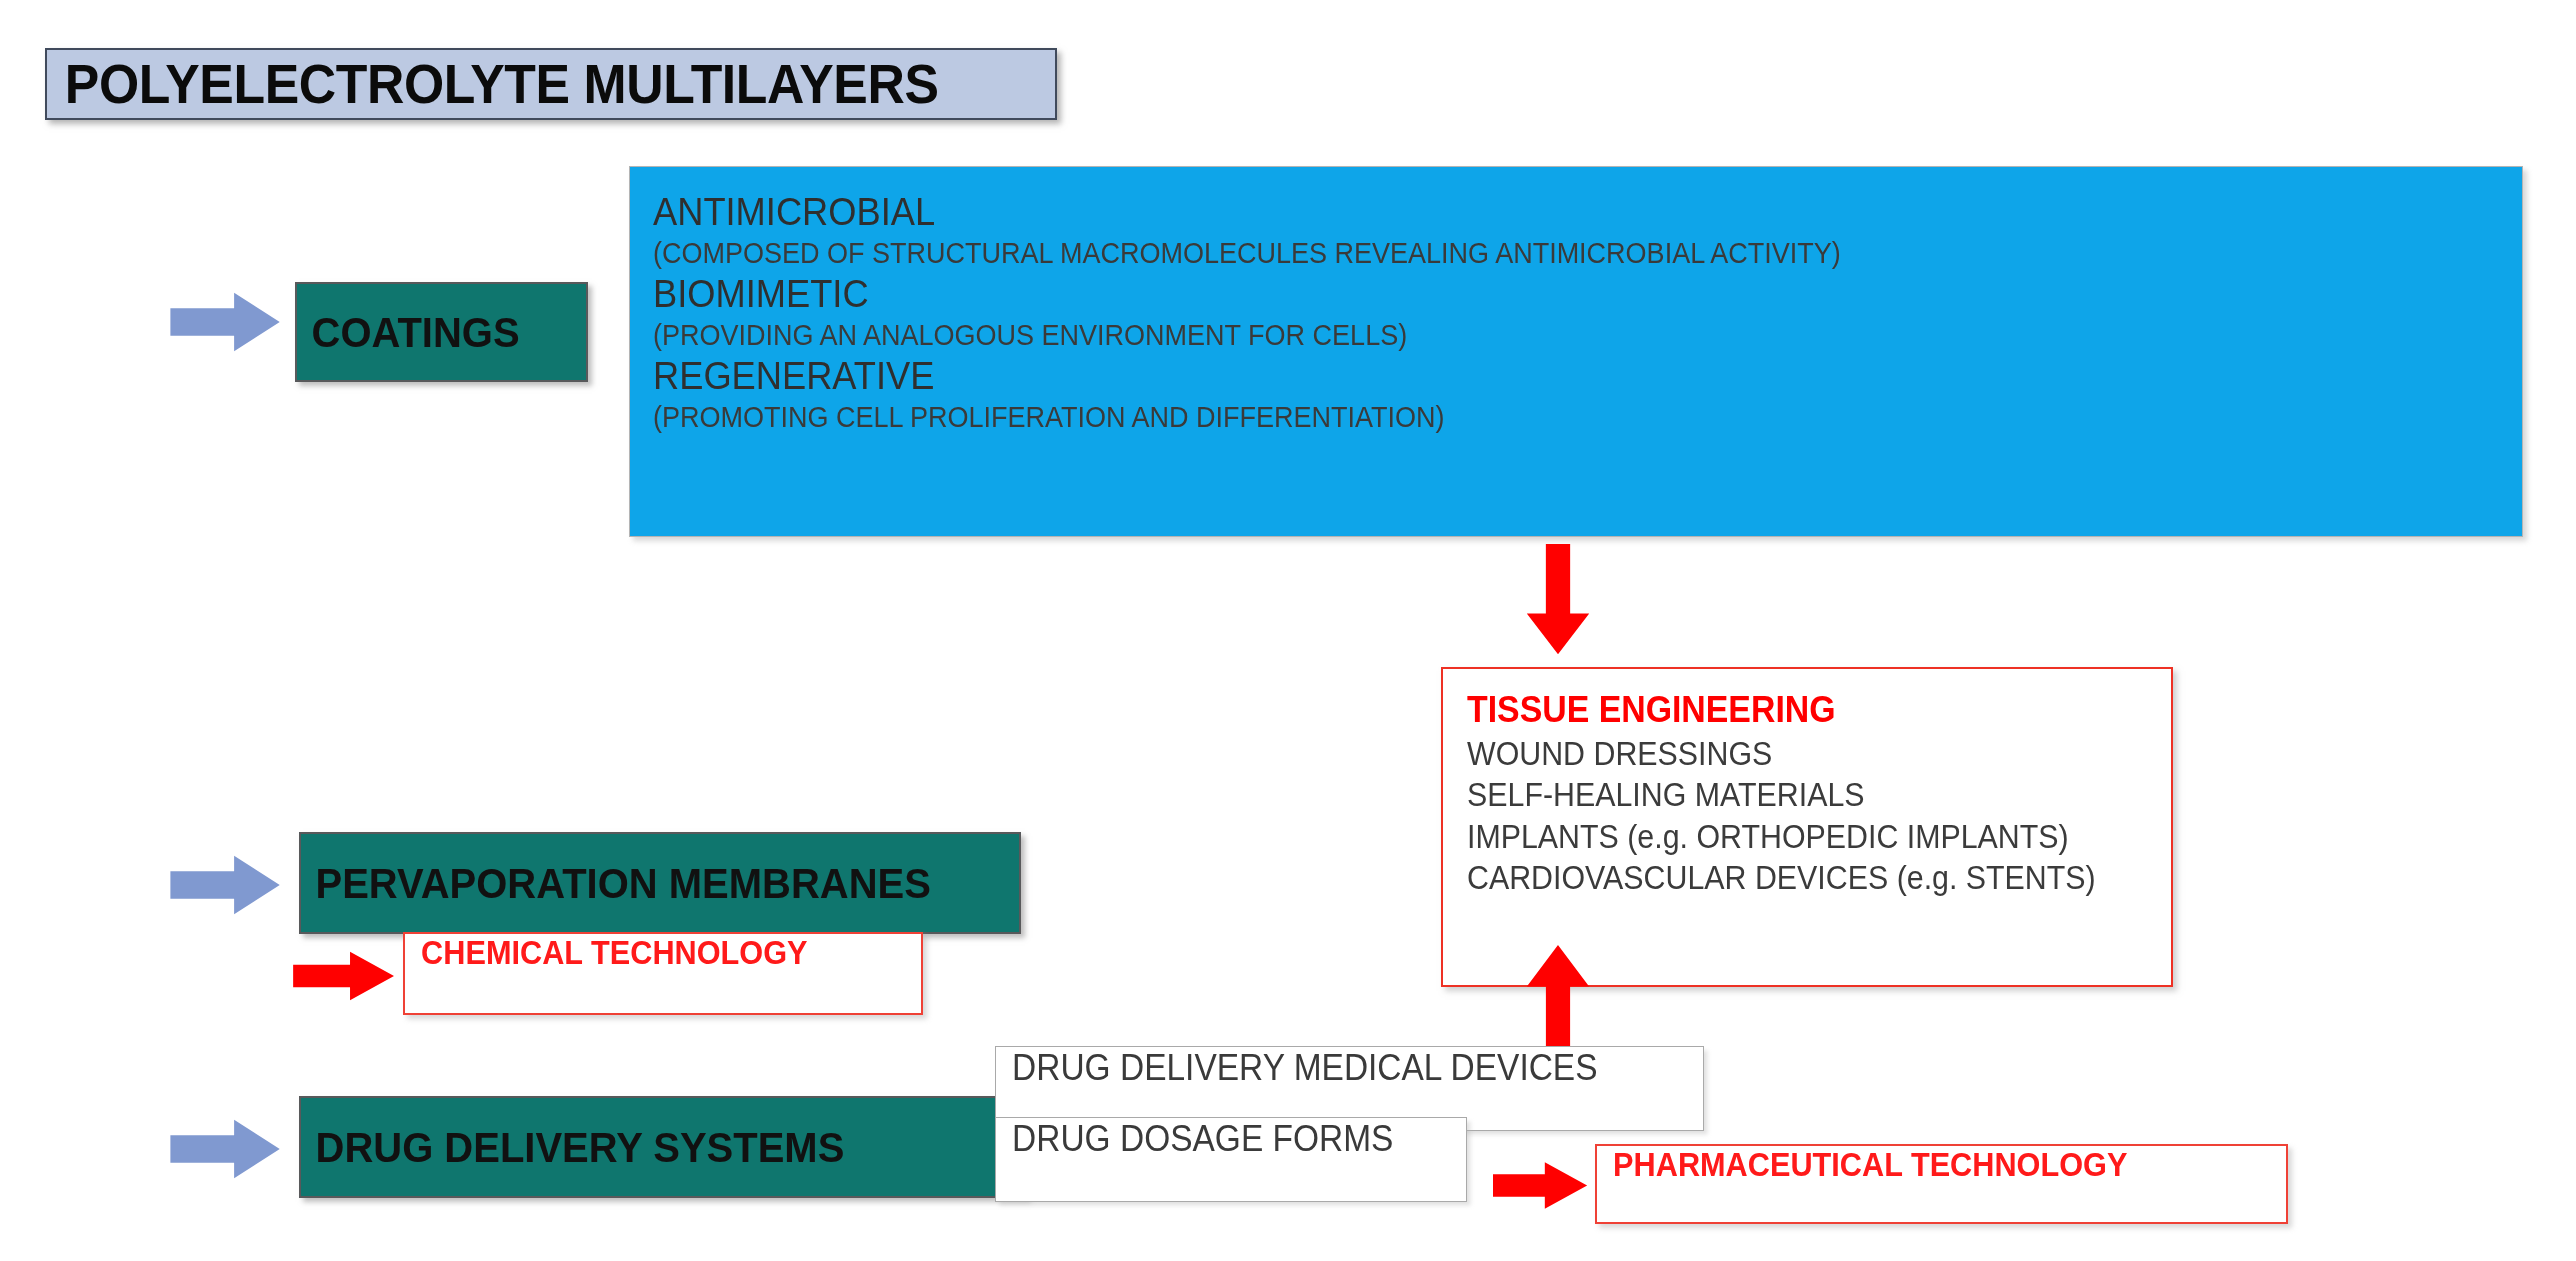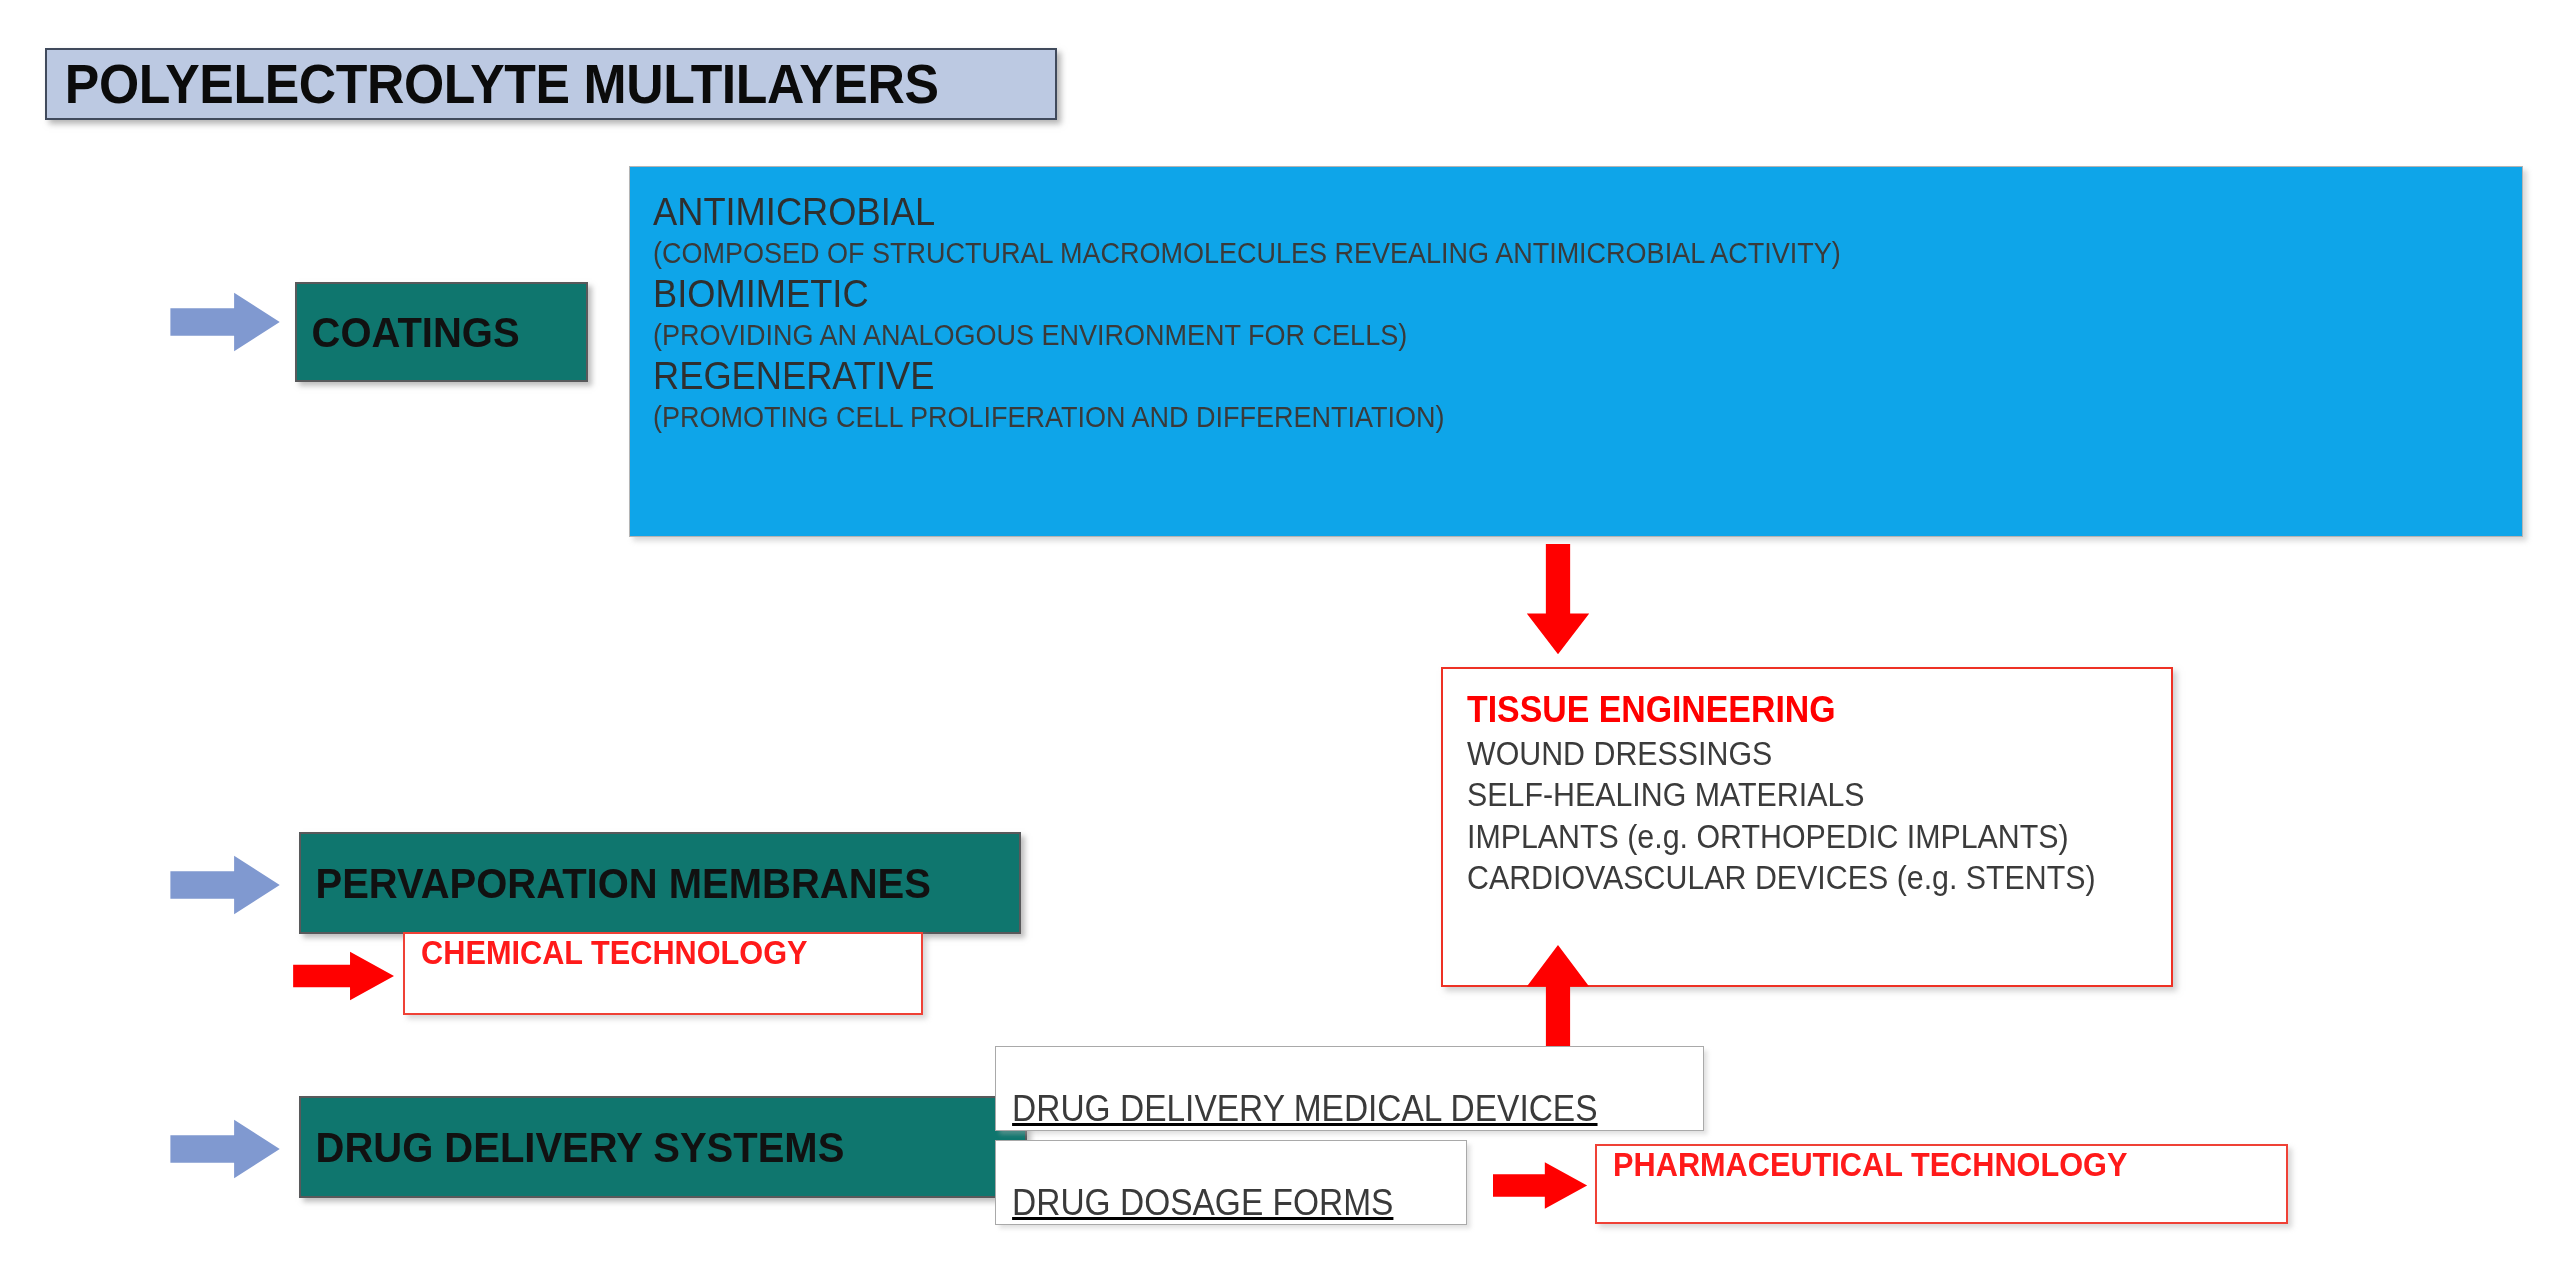--- a/index.html
+++ b/index.html
@@ -156,34 +156,33 @@
   #chemtech-box { left: 403px; top: 932px; width: 520px; height: 83px; }
   #pharmtech-box { left: 1595px; top: 1144px; width: 693px; height: 80px; }
 
   
   .white-box {
     position: absolute;
     background: #ffffff;
     border: 1.7px solid #a9a9a9;
     box-shadow: 3.5px 3.5px 4.3px rgba(180,180,180,0.4);
     display: flex;
-    align-items: flex-end;
-    box-sizing: border-box;
-    text-decoration: underline;
+    align-items: flex-start;
+    box-sizing: border-box;
   }
   .white-box .lbl {
     font-size: 36px;
     color: #3a3a3a;
     white-space: nowrap;
     padding: 0 17.3px;
     transform: scaleX(0.93);
     transform-origin: left center;
   }
   #ddmd-box { left: 995px; top: 1046px; width: 709px; height: 85px; }
-  #ddf-box  { left: 995px; top: 1140px; width: 472px; height: 85px; }
+  #ddf-box  { left: 995px; top: 1117px; width: 472px; height: 85px; }
 
   
   .arrow-svg { position: absolute; overflow: visible; }
   #blue-arrow-1 { left: 170px; top: 291px;  width: 111px; height: 62px; }
   #blue-arrow-2 { left: 170px; top: 854px;  width: 111px; height: 62px; }
   #blue-arrow-3 { left: 170px; top: 1118px; width: 111px; height: 62px; }
 
   #red-arrow-down { left: 1525px; top: 544px;  width: 66px; height: 111px; }
   #red-arrow-up   { left: 1525px; top: 945px; width: 66px; height: 121px; }
   #red-arrow-chem { left: 293px;  top: 951px; width: 102px; height: 50px; }

